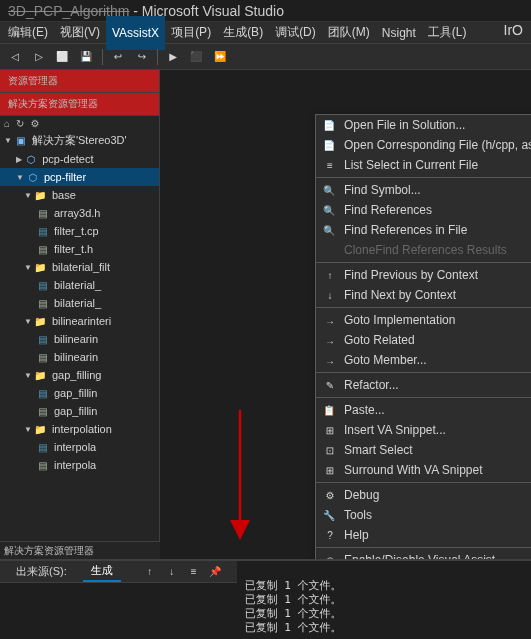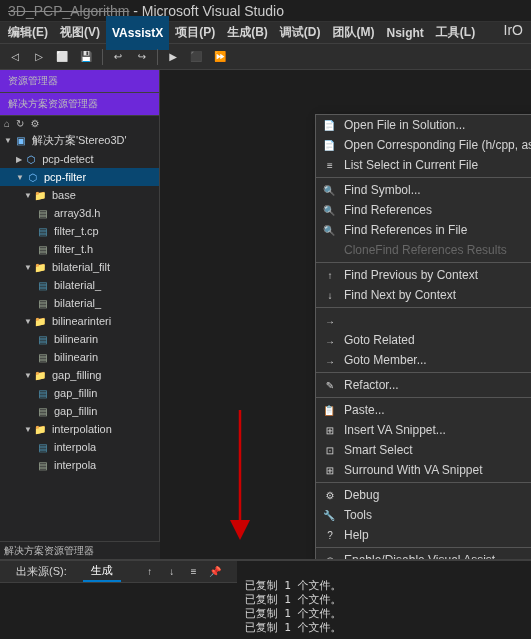--- a/index.html
+++ b/index.html
@@ -41,21 +41,20 @@
       align-items: center;
       padding: 0 2px;
       font-size: 12px;
       border-bottom: 1px solid #3f3f3f;
     }
     .menu-item {
       padding: 10px 6px;
       color: #d4d4d4;
       cursor: pointer;
       white-space: nowrap;
-      font-weight: bold;
     }
     .menu-item.vassistx {
       background: #094771;
       color: #fff;
     }
 
     
     .toolbar {
       height: 26px;
       background: #2d2d2d;
@@ -95,21 +94,21 @@
       width: 160px;
       background: #252526;
       border-right: 1px solid #3f3f3f;
       overflow: hidden;
       flex-shrink: 0;
     }
     .sidebar-header {
       font-size: 10px;
       color: #bbb;
       padding: 4px 8px;
-      background: #6d28d9;
+      background: #b91c1c;
       border-bottom: 1px solid #3f3f3f;
     }
     .sidebar-item {
       display: flex;
       align-items: center;
       padding: 2px 4px;
       font-size: 11px;
       color: #d4d4d4;
       cursor: pointer;
       white-space: nowrap;
@@ -462,20 +461,21 @@
           <span class="menu-icon">↑</span>
           <span>Find Previous by Context</span>
         </div>
         <div class="menu-section-item">
           <span class="menu-icon">↓</span>
           <span>Find Next by Context</span>
         </div>
         <div class="menu-separator"></div>
         <div class="menu-section-item">
           <span class="menu-icon">→</span>
+          <span>Goto Implementation</span>
 
         </div>
         <div class="menu-section-item">
           <span class="menu-icon">→</span>
           <span>Goto Related</span>
 
         </div>
         <div class="menu-section-item">
           <span class="menu-icon">→</span>
           <span>Goto Member...</span>

